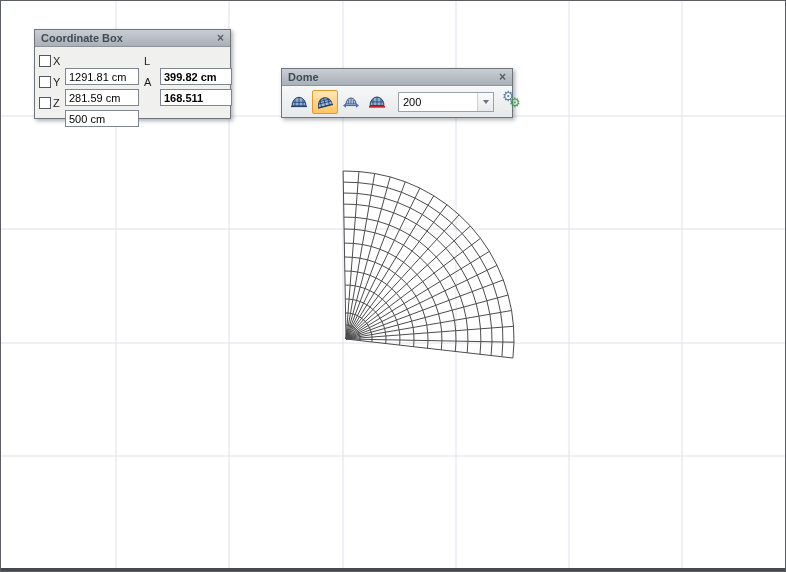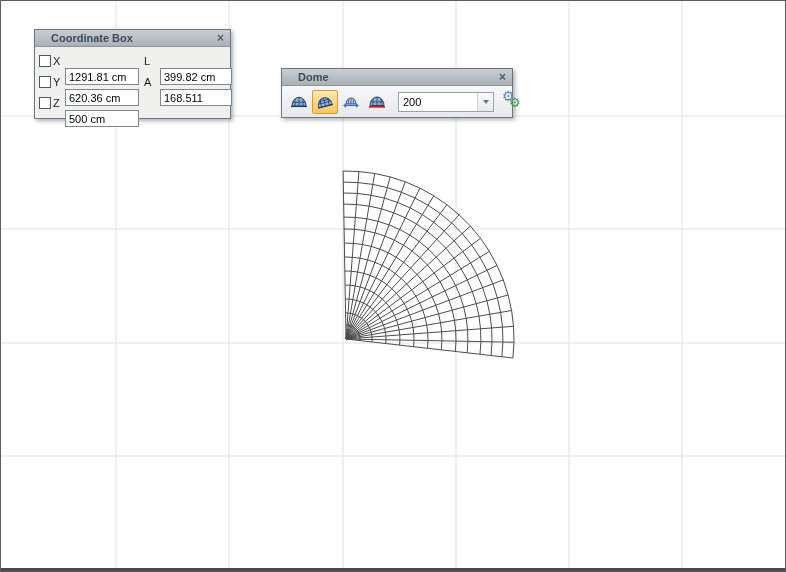--- a/index.html
+++ b/index.html
@@ -12,21 +12,21 @@
   #bottom-edge{position:absolute; left:0; bottom:0; width:100%; height:3px; background:#46494d; z-index:5;}
 
   
   .palette{
     position:absolute; z-index:10;
     background:#f0f0ee; border:1px solid #70757c;
     box-shadow:2px 2px 4px rgba(80,85,95,.45);
   }
   .titlebar{
     height:16px; display:flex; align-items:center; justify-content:space-between;
-    padding:0 5px 0 16px;
+    padding:0 5px 0 6px;
     background:linear-gradient(#c9ced4,#aab0b7);
     border-bottom:1px solid #8e939a;
     cursor:default;
   }
   .titlebar .title{font-size:11px; font-weight:bold; color:#3f4a55; line-height:16px;}
   .close-btn{
     font-size:12px; line-height:12px; color:#555e68; font-weight:bold;
     padding:0 1px; cursor:default;
   }
 
@@ -39,21 +39,21 @@
     margin-right:2px; flex:0 0 auto;
   }
   .axis-label{width:12px; font-size:11px; color:#1c1c1c; flex:0 0 auto;}
   .mid-label{width:16px; text-align:left; padding-left:5px; font-size:11px; color:#1c1c1c; flex:0 0 auto;}
   .field{
     height:15px; background:#fff; border:1px solid #80868d;
     font-size:11px; color:#000; padding:0 3px; display:flex; align-items:center;
     white-space:nowrap; overflow:hidden;margin-top:32px;
   }
   .field.w1{width:66px; flex:0 0 auto;}
-  .field.w2{width:64px; flex:0 0 auto;}
+  .field.w2{width:64px; flex:0 0 auto;font-weight:bold;}
 
   
   #dome-toolbar{left:280px; top:67px; width:230px;}
   #dome-toolbar .tbody{
     height:31px; display:flex; align-items:center; padding:0 4px;
     background:linear-gradient(#f7f8f9,#e6e8ea);
   }
   .tbtn{
     width:24px; height:22px; display:flex; align-items:center; justify-content:center;
     border:1px solid transparent; border-radius:2px; flex:0 0 auto;
@@ -103,21 +103,21 @@
       <div class="crow">
         <span class="checkbox"></span>
         <span class="axis-label">X</span>
         <span class="field w1">1291.81 cm</span>
         <span class="mid-label">L</span>
         <span class="field w2">399.82 cm</span>
       </div>
       <div class="crow">
         <span class="checkbox"></span>
         <span class="axis-label">Y</span>
-        <span class="field w1">620.36 cm</span>
+        <span class="field w1">281.59 cm</span>
         <span class="mid-label">A</span>
         <span class="field w2">168.511</span>
       </div>
       <div class="crow">
         <span class="checkbox"></span>
         <span class="axis-label">Z</span>
         <span class="field w1">500 cm</span>
       </div>
     </div>
   </div>

